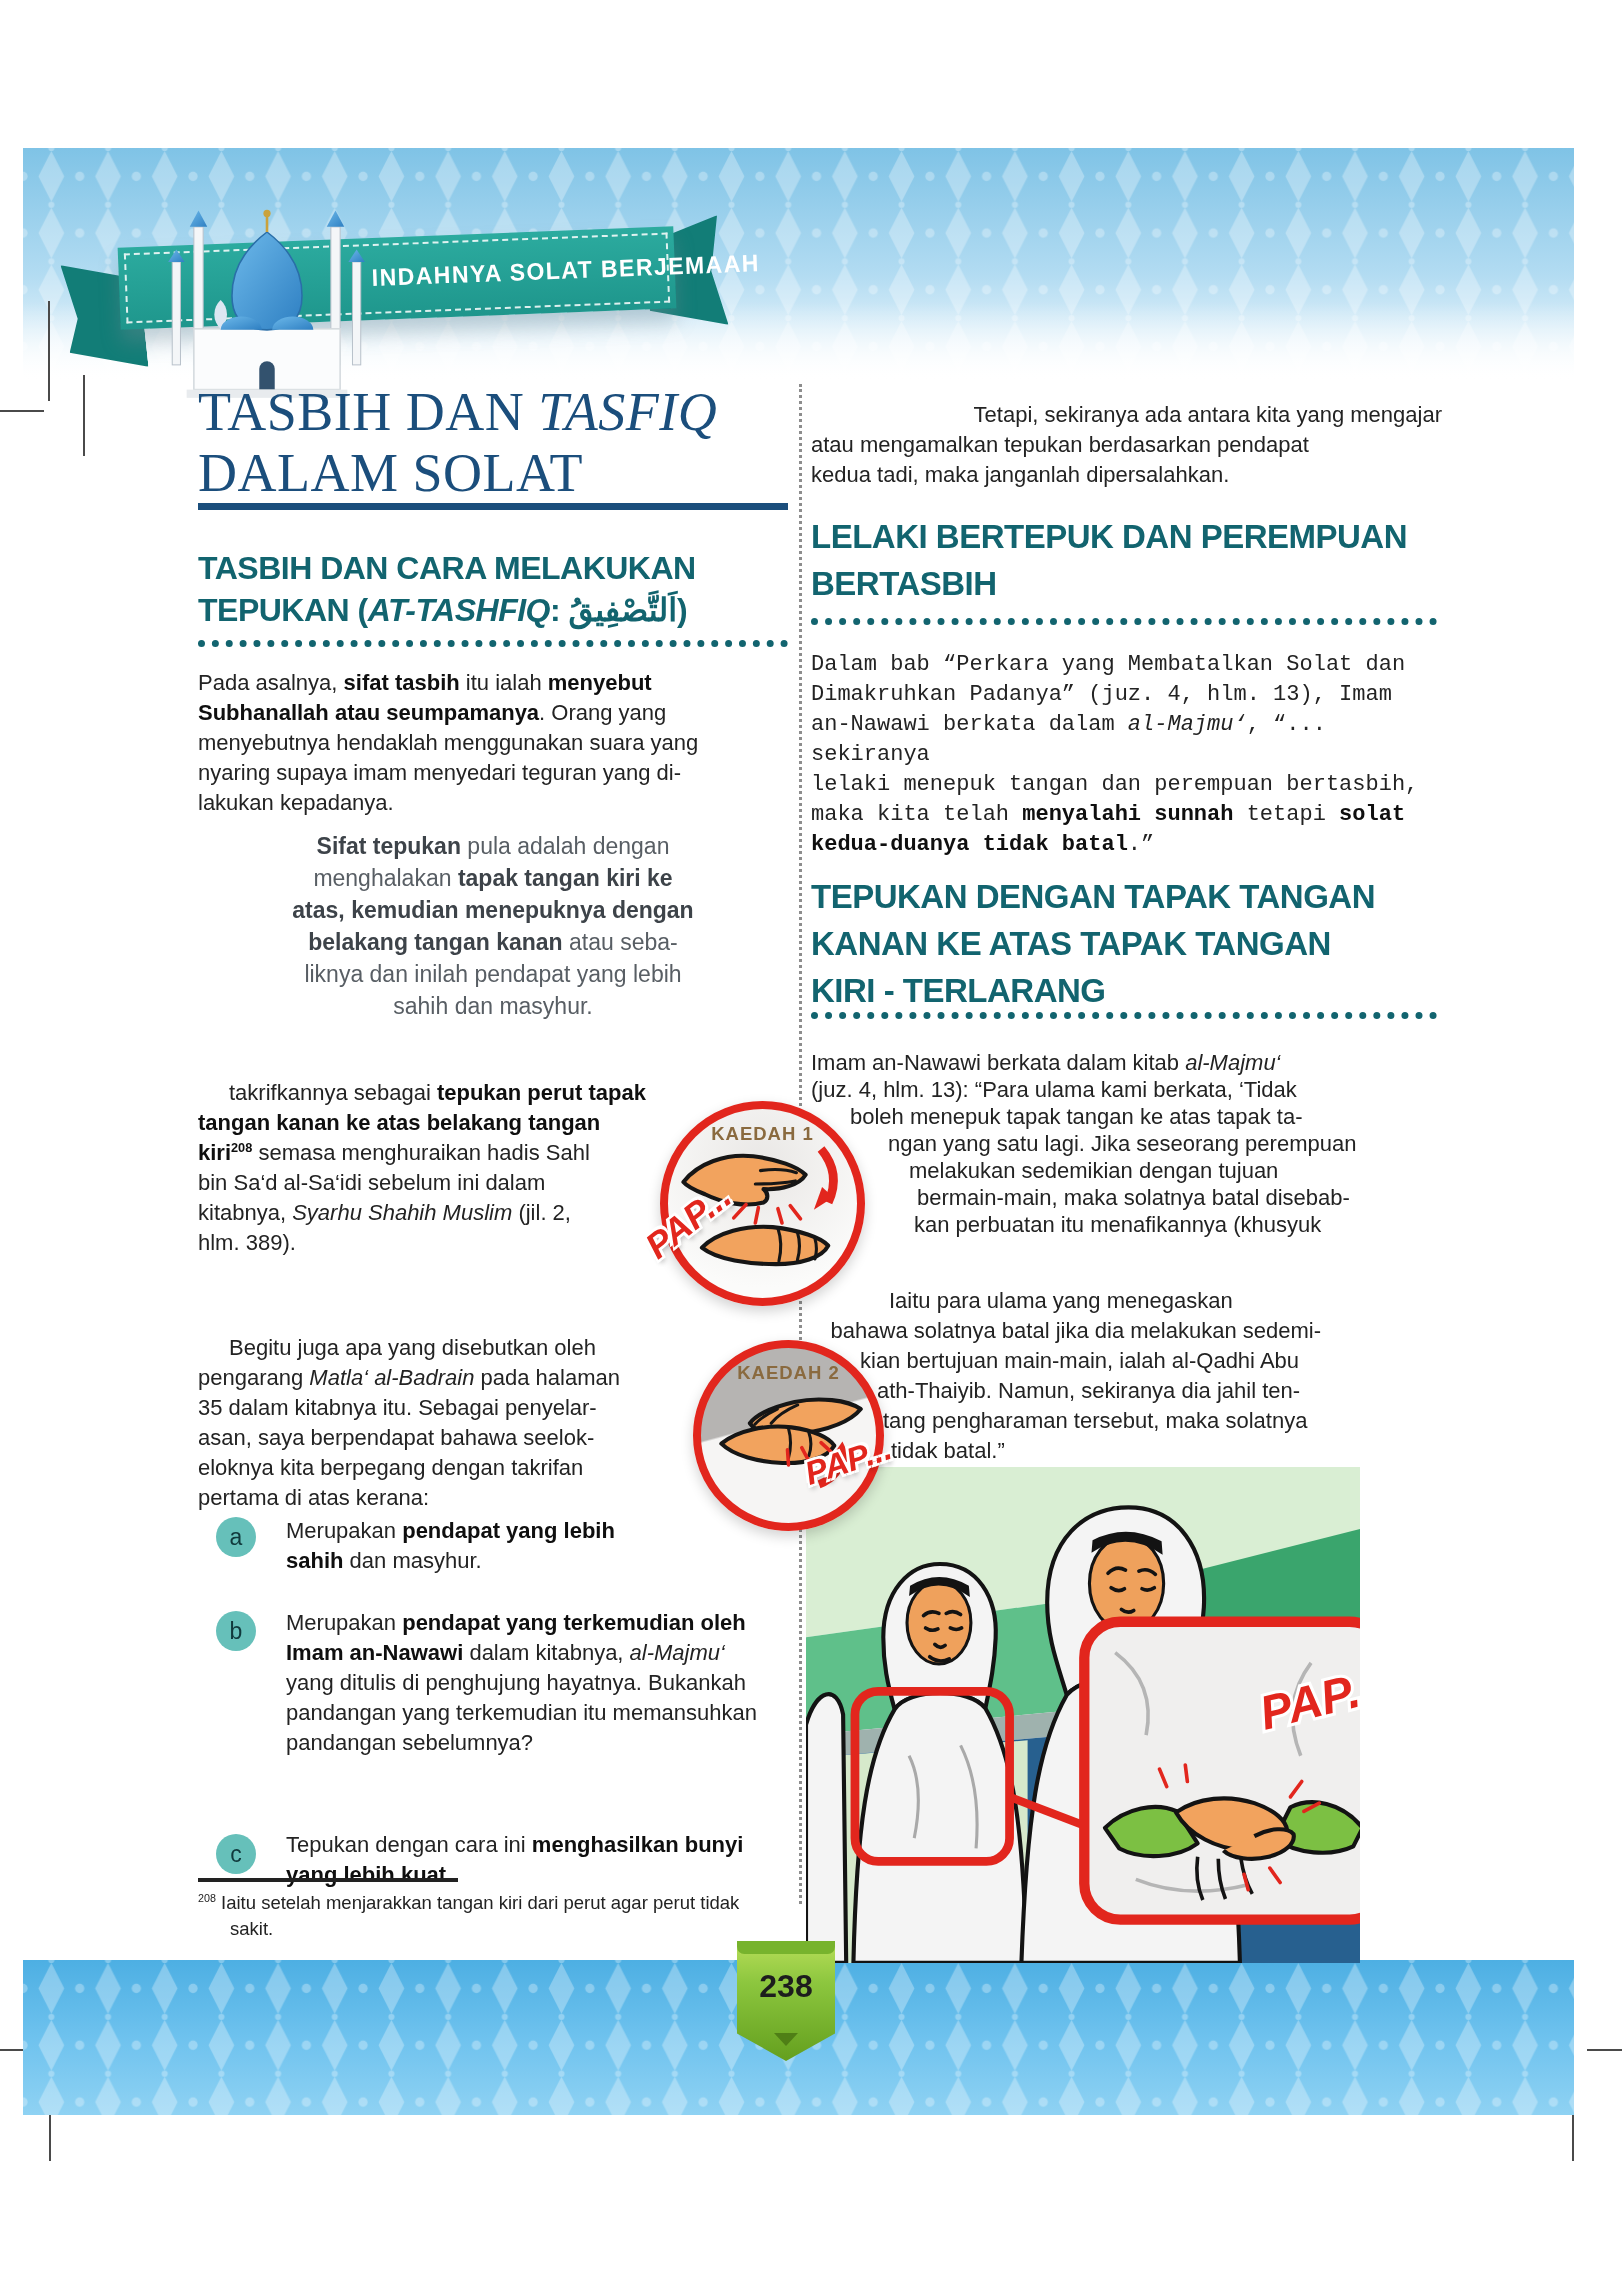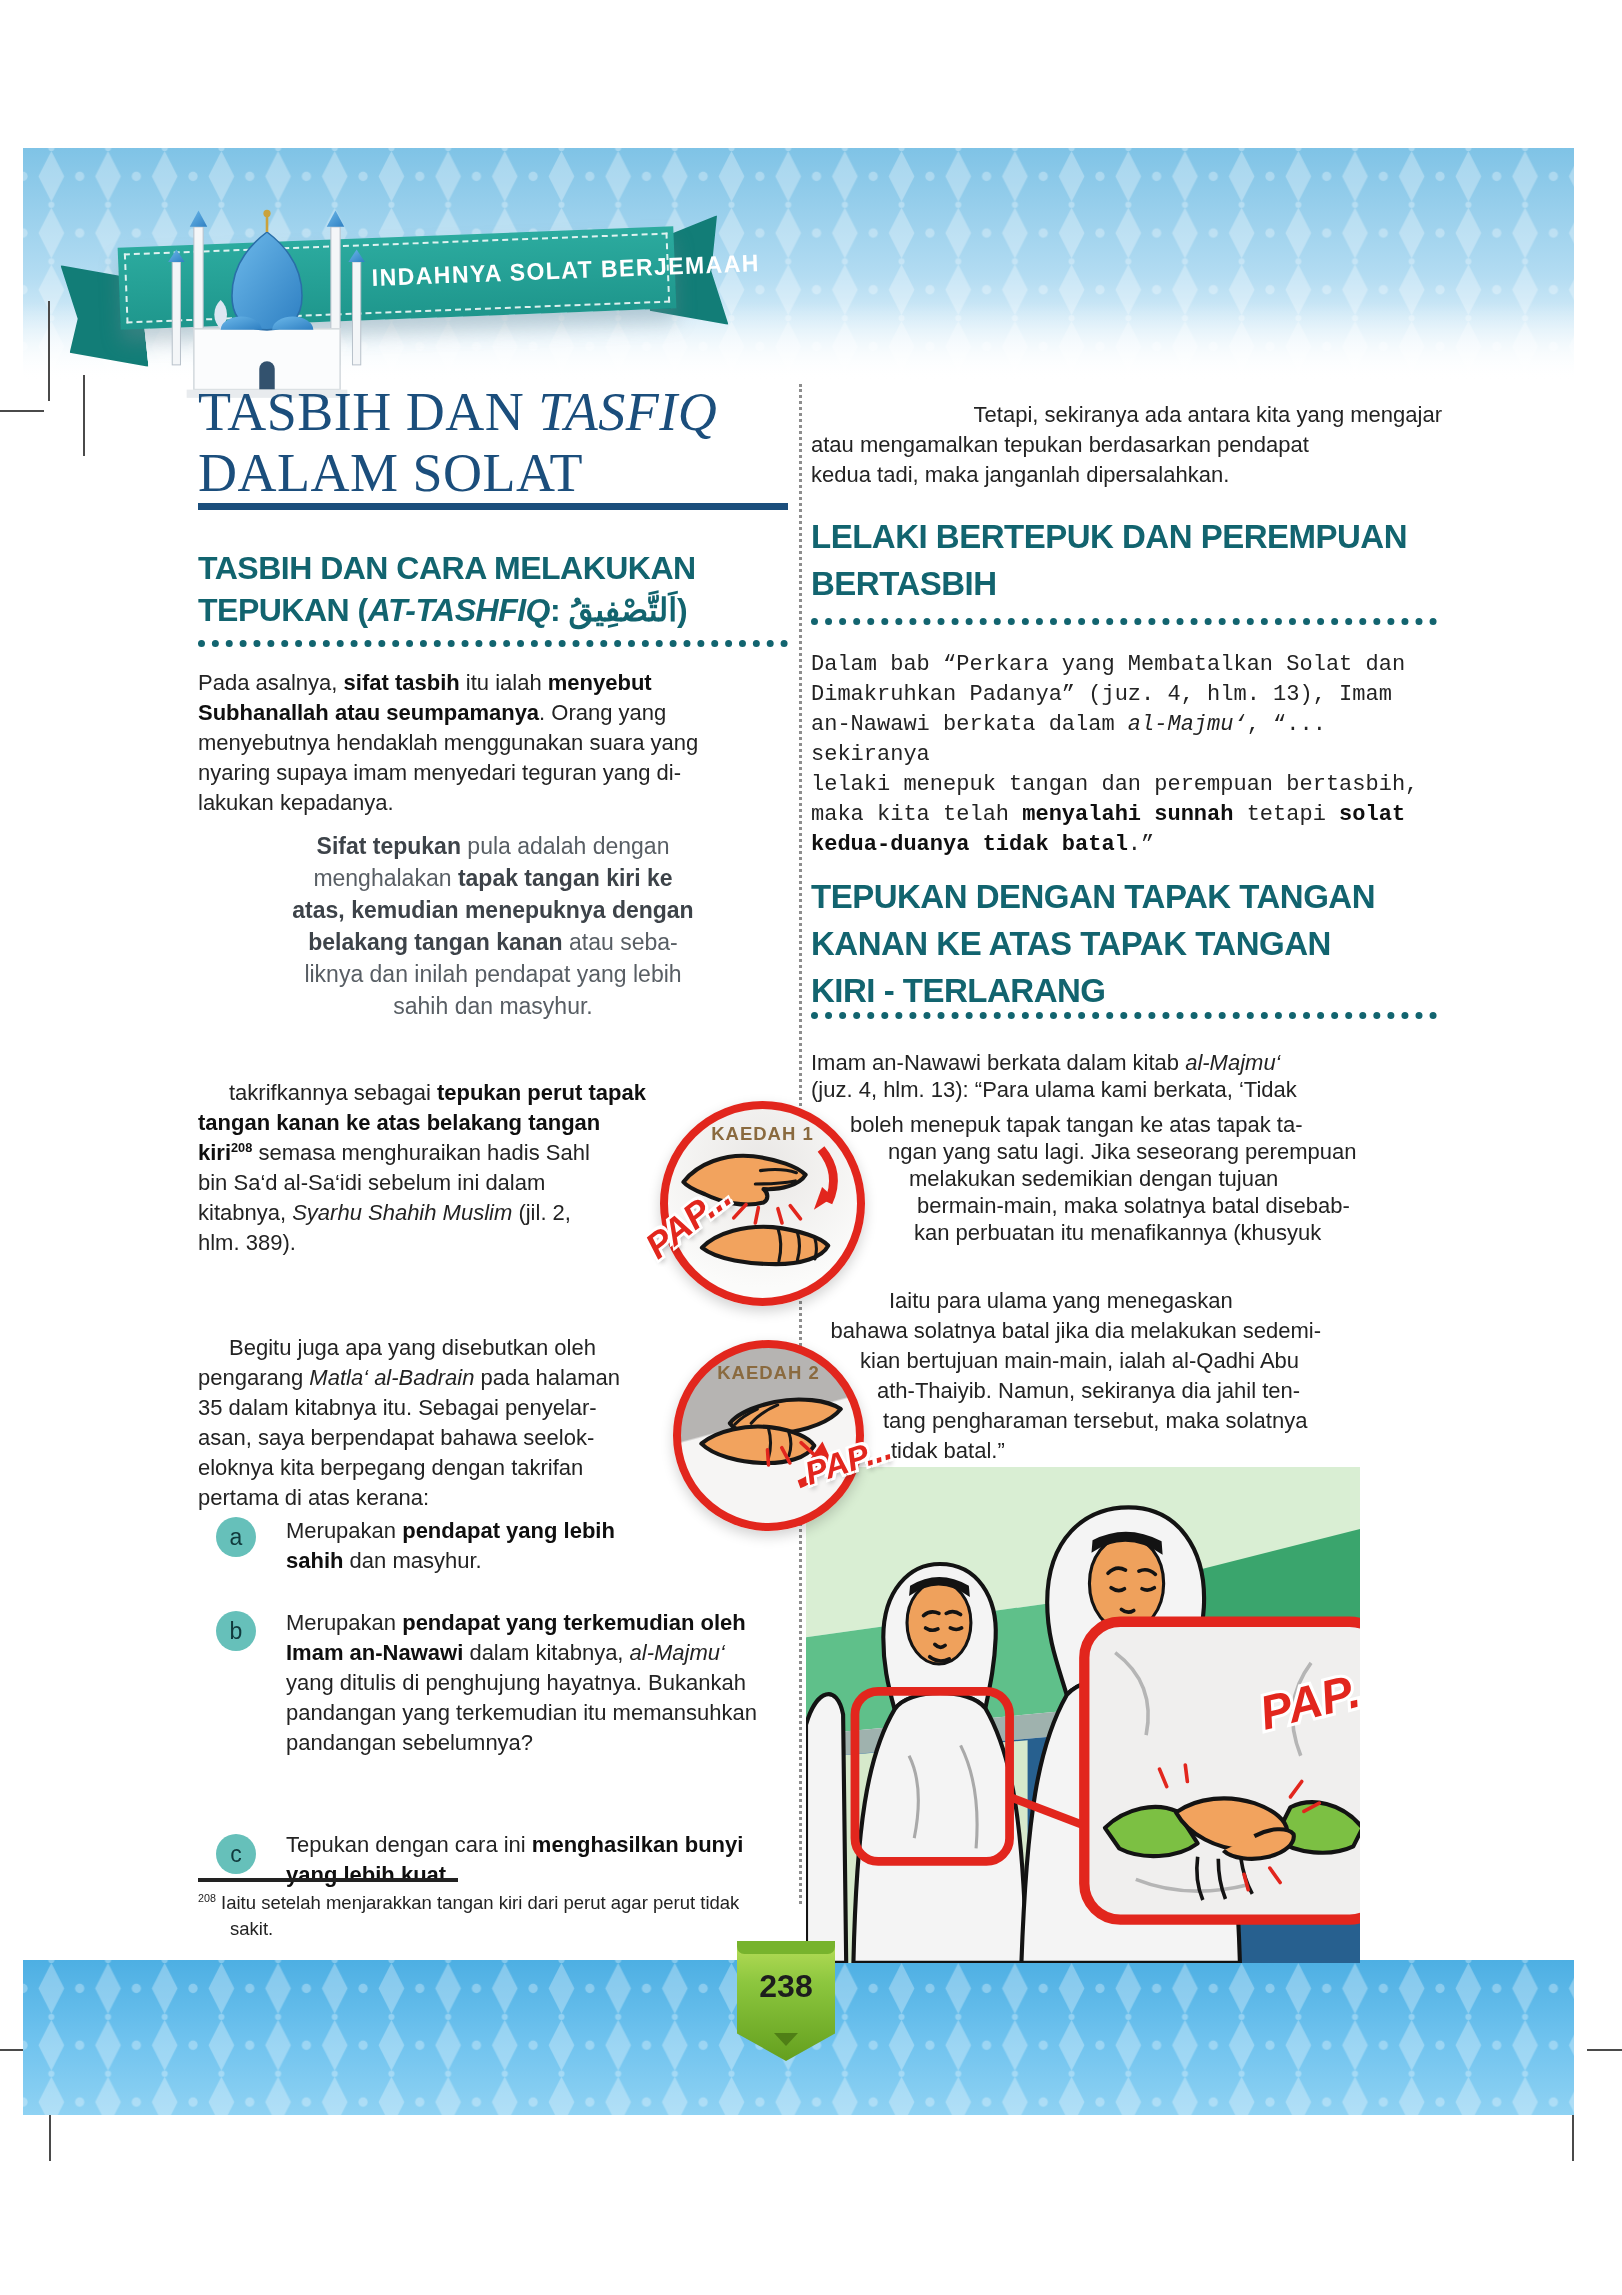--- a/index.html
+++ b/index.html
@@ -64,21 +64,21 @@
   #lp4{left:198px;top:1333px;width:598px;}
   #lp3 .line:nth-child(1){padding-left:31px;}
   #lp4 .line:nth-child(1){padding-left:31px;}
 
   #rp1{left:811px;top:400px;width:631px;}
   #rp1 .line:nth-child(1){padding-left:31px;text-align:right;}
   #rh1{left:811px;top:513px;width:628px;font-size:33px;line-height:47px;}
   #rp2{left:811px;top:650px;width:634px;line-height:30px;font-family:Liberation Mono, monospace;}
   #rh2{left:811px;top:873px;width:628px;font-size:33px;line-height:47px;}
   #rp3{left:811px;top:1049px;width:634px;line-height:27px;}
-  #rp3 .line:nth-child(3){padding-left:39px;margin-top:8px;}
+  #rp3 .line:nth-child(3){padding-left:39px;}
   #rp3 .line:nth-child(4){padding-left:77px;}
   #rp3 .line:nth-child(5){padding-left:98px;}
   #rp3 .line:nth-child(6){padding-left:106px;}
   #rp3 .line:nth-child(7){padding-left:103px;}
   #rp3 .line:nth-child(8){padding-left:95px;}
   #rp4{left:811px;top:1286px;width:634px;}
   #rp4 .line:nth-child(1){padding-left:78px;}
   #rp4 .line:nth-child(2){padding-left:19.6px;}
   #rp4 .line:nth-child(3){padding-left:49px;}
   #rp4 .line:nth-child(4){padding-left:66px;}
@@ -98,21 +98,21 @@
   
   #footrule{left:198px;top:1878px;width:260px;height:3.6px;background:#222;}
   #footnote{left:198px;top:1890px;width:592px;font-size:18.5px;line-height:26px;color:#232323;}
   #footnote .line:nth-child(2){padding-left:32px;}
 
   
   .kaedah{border-radius:50%;border:8.8px solid #e2261d;
       background:radial-gradient(circle at 50% 30%,#e9e7e5,#fbfbfa 75%);
       box-shadow:0 5.2px 12.4px rgba(0,0,0,.18);z-index:5;}
   #k1{left:660px;top:1101px;width:189px;height:189px;}
-  #k2{left:673px;top:1340px;width:175px;height:175px;
+  #k2{left:693px;top:1340px;width:175px;height:175px;
       background:linear-gradient(165deg,#b6b4b2 42%,#f6f5f4 43%);}
   .klabel{position:absolute;top:14.4px;left:0;right:0;text-align:center;font-weight:bold;
       font-size:18.5px;letter-spacing:1px;color:#8a6a3f;}
   .pap{font-weight:bold;font-style:italic;color:#e2261d;white-space:nowrap;z-index:6;
       text-shadow:-2.6px -2.6px 0 #fff,2.6px -2.6px 0 #fff,-2.6px 2.6px 0 #fff,2.6px 2.6px 0 #fff,0 4.6px 5.2px rgba(0,0,0,.3);}
   #pap1{left:640px;top:1200px;font-size:36px;transform:rotate(-38deg);}
   #pap2{left:804px;top:1442px;font-size:33px;transform:rotate(-18deg);}
 
   
   #illustration{left:806px;top:1467px;width:554px;height:496px;z-index:3;}

